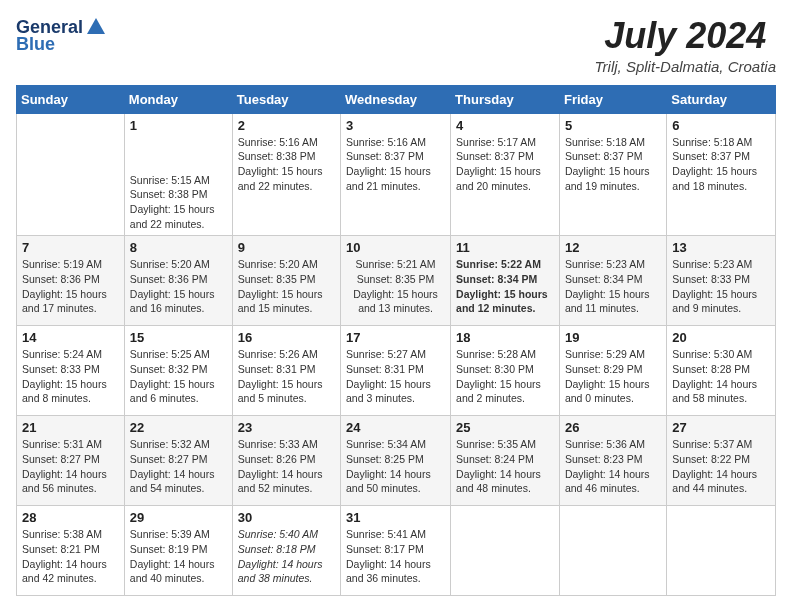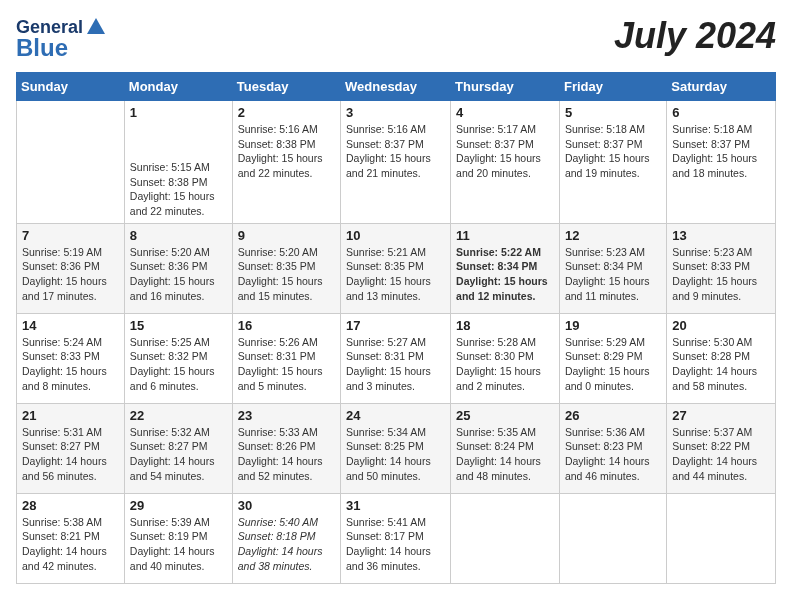--- a/index.html
+++ b/index.html
@@ -84,24 +84,25 @@
 <body>
 
 <div class="header">
   <div class="logo">
     <div style="display:flex;align-items:center;gap:2px;">
       <span style="font-size:18px;font-weight:bold;color:#1a3a6b;">General</span>
       <svg width="22" height="22" viewBox="0 0 22 22">
         <polygon points="11,2 20,18 2,18" fill="#2e6db4"></polygon>
       </svg>
     </div>
-    <div style="font-size:24px;font-weight:bold;color:#2e6db4;margin-top:-4px;">Blue</div>
+    <div style="font-size:18px;font-weight:bold;color:#2e6db4;margin-top:-4px;">Blue</div>
   </div>
   <div class="title-block">
     <div class="month-title">July 2024</div>
+    <div class="location-title">Trilj, Split-Dalmatia, Croatia</div>
   </div>
 </div>
 
 <table>
   <thead>
     <tr id="header-row">
         <th>Sunday</th>
         <th>Monday</th>
         <th>Tuesday</th>
         <th>Wednesday</th>
@@ -173,21 +174,21 @@
         </td>
         <td>
           <div class="day-number">9</div>
           <div class="day-info" style="white-space: pre-line;">Sunrise: 5:20 AM
 Sunset: 8:35 PM
 Daylight: 15 hours
 and 15 minutes.</div>
         </td>
         <td>
           <div class="day-number">10</div>
-          <div class="day-info" style="white-space: pre-line;">Sunrise: 5:21 AM
+          <div class="day-info" style="white-space: pre-line; text-align: center;">Sunrise: 5:21 AM
 Sunset: 8:35 PM
 Daylight: 15 hours
 and 13 minutes.</div>
         </td>
         <td>
           <div class="day-number">11</div>
           <div class="day-info" style="white-space: pre-line; font-weight: bold;">Sunrise: 5:22 AM
 Sunset: 8:34 PM
 Daylight: 15 hours
 and 12 minutes.</div>

